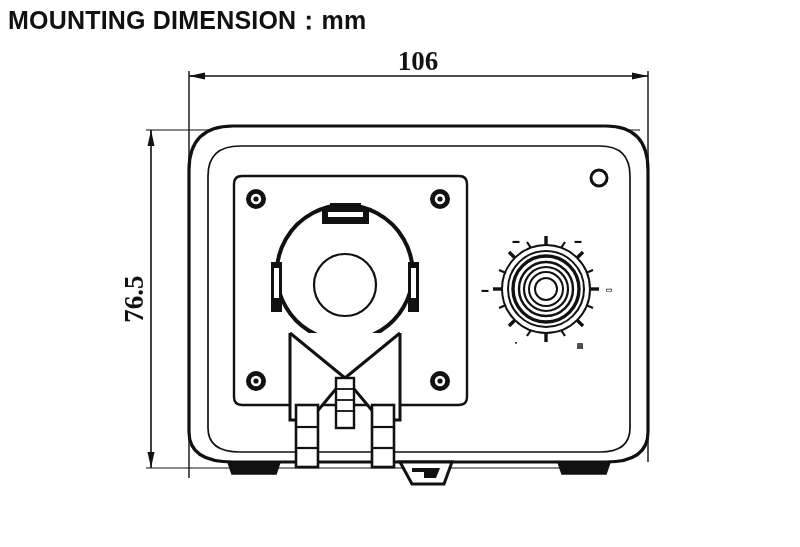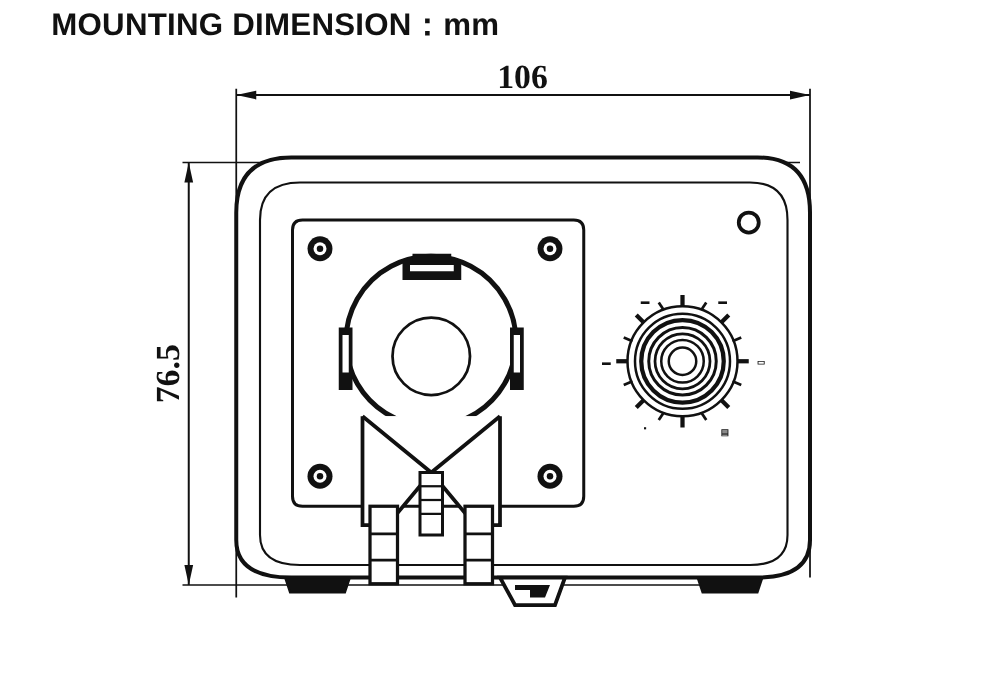--- a/index.html
+++ b/index.html
@@ -26,21 +26,20 @@
     position: absolute;
     left: 8px;
     top: 4px;
     font-family: "Liberation Sans", sans-serif;
     font-size: 25px;
     font-weight: bold;
     letter-spacing: 0.2px;
     color: #111111;
     white-space: nowrap;
     line-height: 32px;
-    margin-left: 33px;
   }
   #drawing {
     position: absolute;
     left: 0;
     top: 0;
     width: 800px;
     height: 547px;
   }
   .dim-text {
     font-family: "Liberation Serif", serif;

